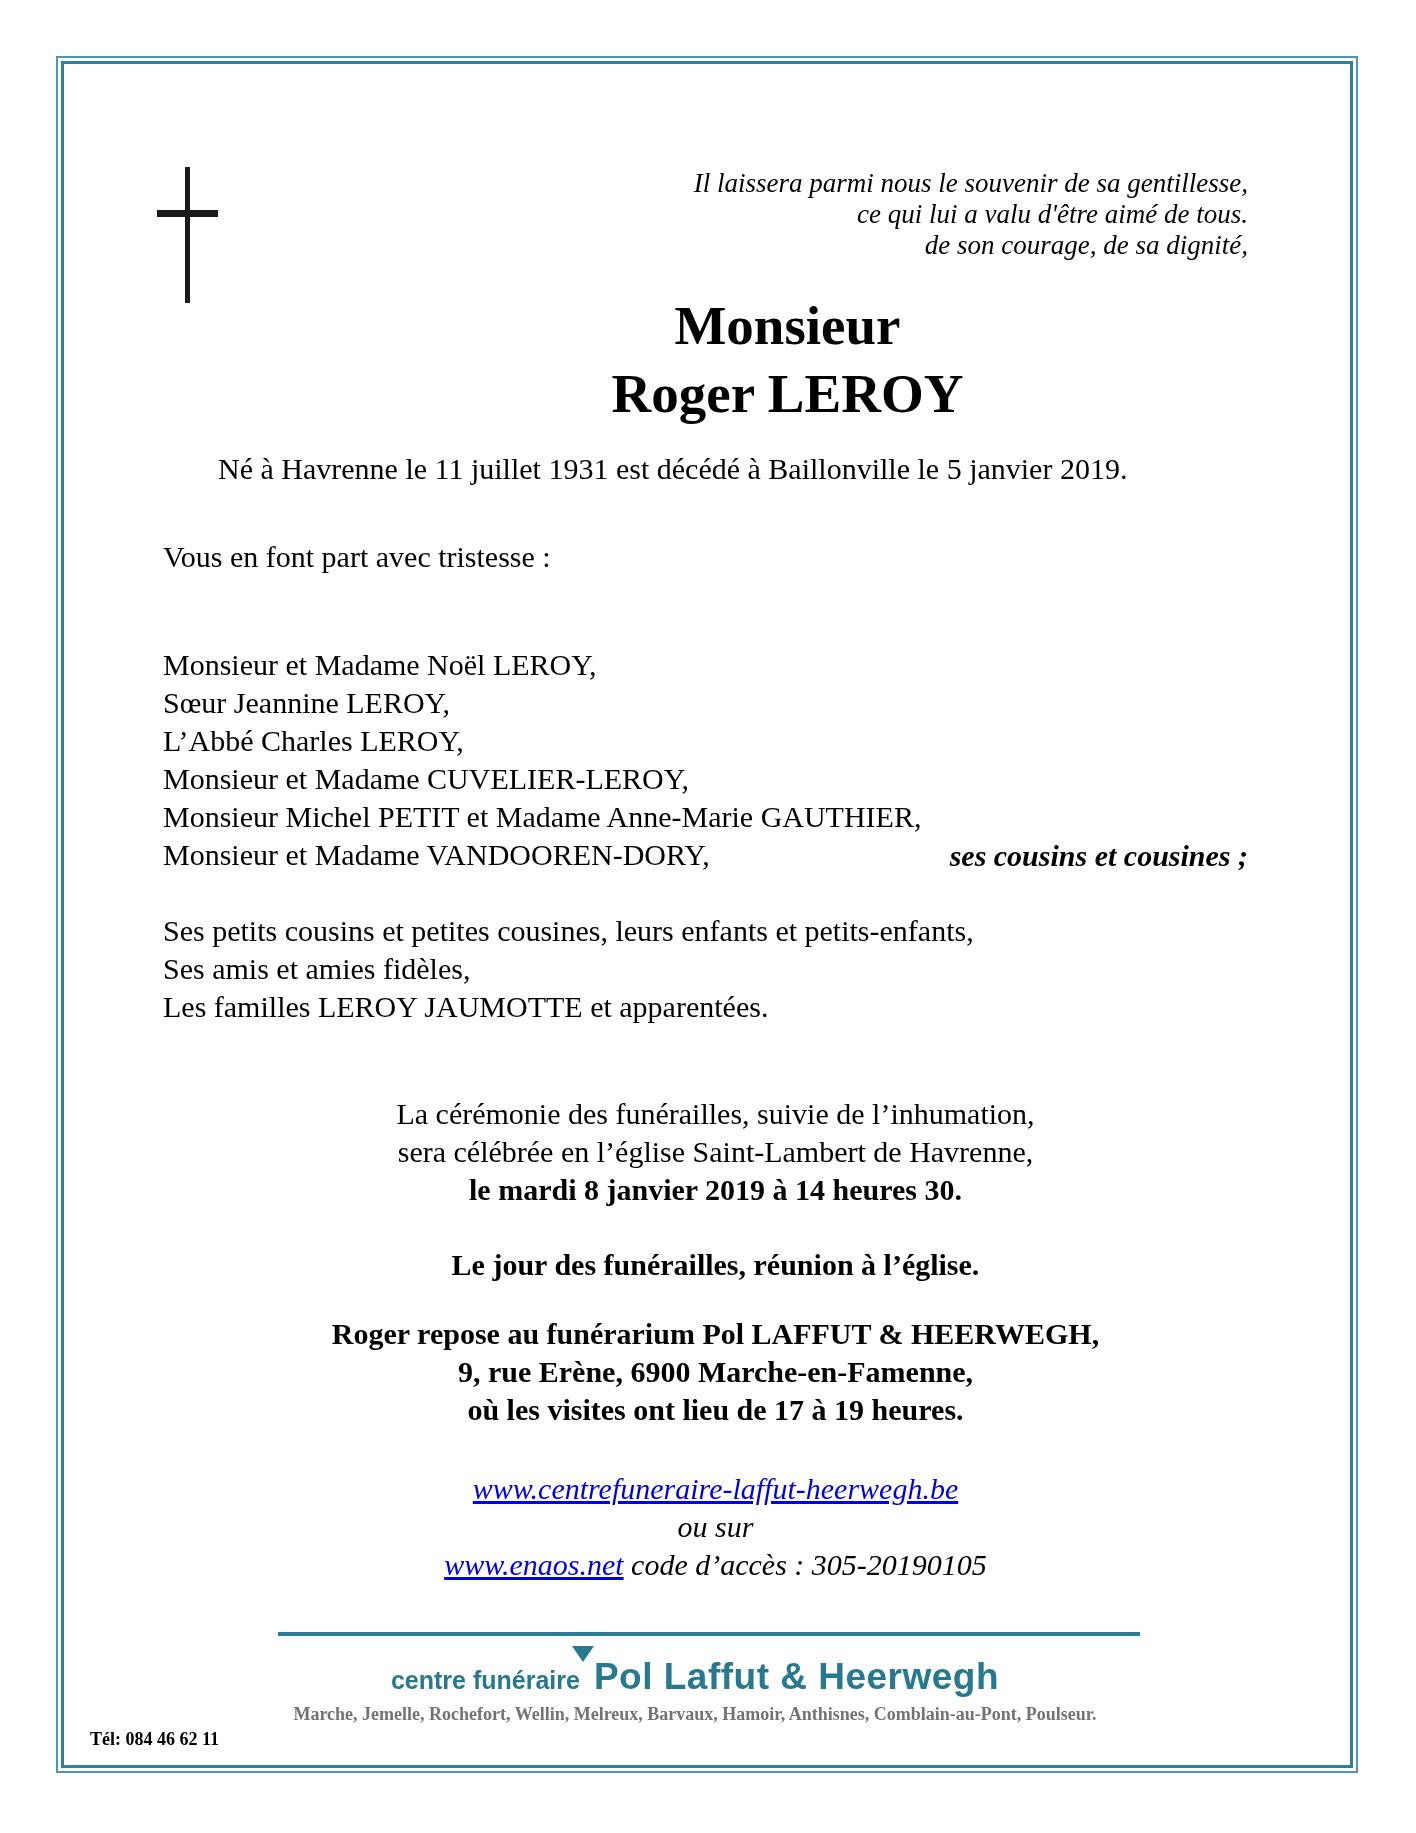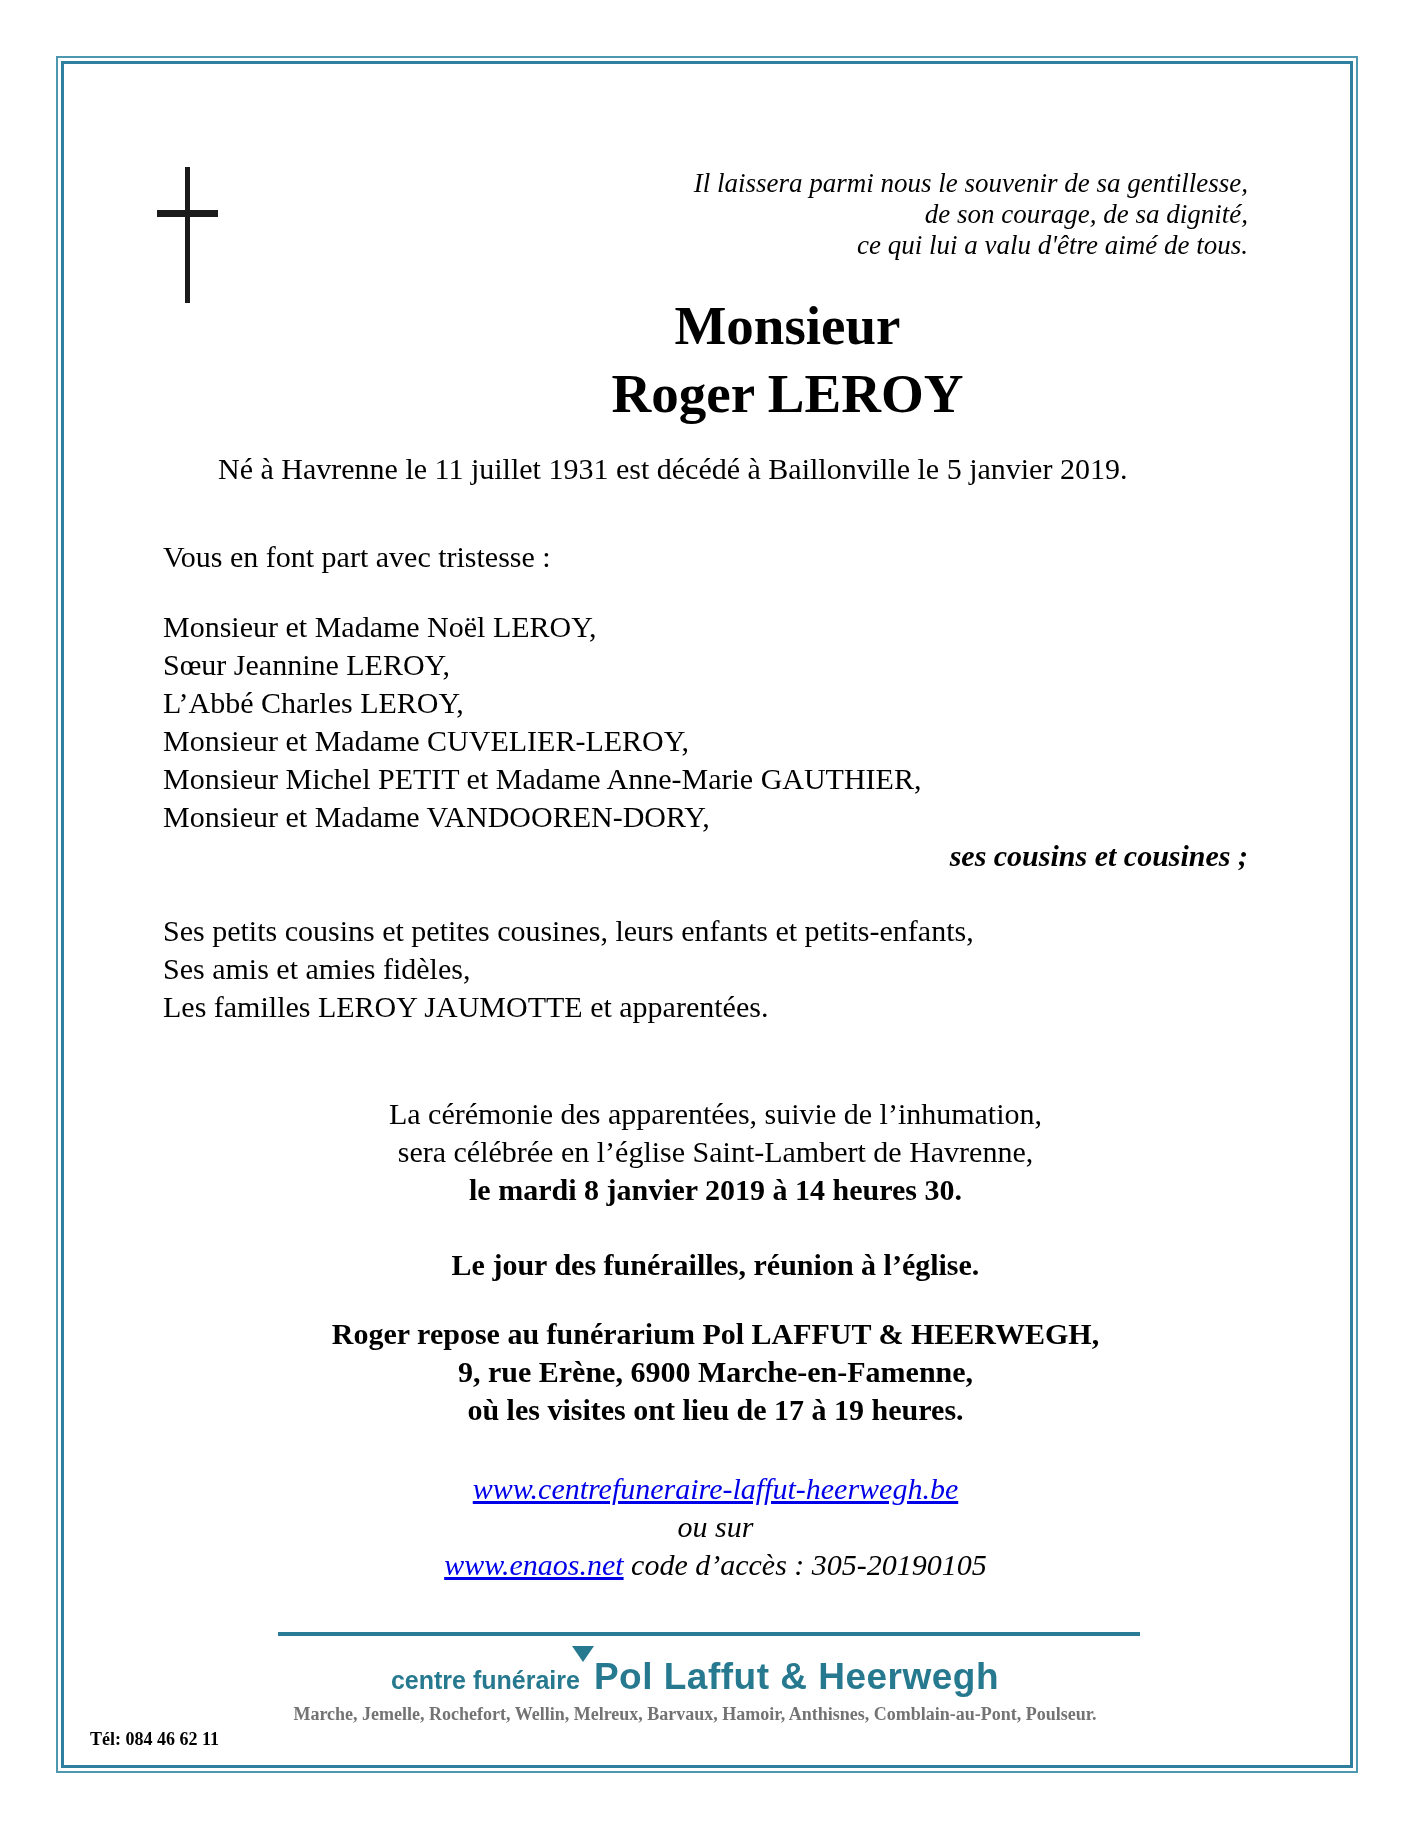--- a/index.html
+++ b/index.html
@@ -46,21 +46,21 @@
     top: 292px; left: 235px; width: 1105px;
     text-align: center;
     font-weight: bold;
     font-size: 55px;
     line-height: 68px;
     white-space: nowrap;
   }
   .body-text { font-size: 30px; line-height: 38px; }
   .birth-line { top: 450px; left: 163px; width: 1105px; text-indent: 55px; }
   .announce-line { top: 538px; left: 163px; }
-  .family-list { top: 608px; left: 163px; }
+  .family-list { top: 646px; left: 163px; }
   .relation-line {
     top: 837px; right: 168px;
     font-weight: bold; font-style: italic;
     text-align: right;
   }
   .others-list { top: 912px; left: 163px; }
   .centered { left: 163px; width: 1085px; padding-left: 10px; text-align: center; }
   .ceremony-block { top: 1095px; }
   .bold { font-weight: bold; }
   .meeting-line { top: 1246px; font-weight: bold; }
@@ -105,22 +105,22 @@
   <div class="frame-inner"></div>
 </div>
 
 <div class="cross">
   <div class="v"></div>
   <div class="h"></div>
 </div>
 
 <div class="abs epigraph">
   <div>Il laissera parmi nous le souvenir de sa gentillesse,</div>
+  <div>ce qui lui a valu d'être aimé de tous.</div>
   <div>de son courage, de sa dignité,</div>
-  <div>ce qui lui a valu d'être aimé de tous.</div>
 </div>
 
 <div class="abs title-block">
   <div>Monsieur</div>
   <div>Roger LEROY</div>
 </div>
 
 <div class="abs body-text birth-line">Né à Havrenne le 11 juillet 1931 est décédé à Baillonville le 5 janvier 2019.</div>
 
 <div class="abs body-text announce-line">Vous en font part avec tristesse :</div>
@@ -136,21 +136,21 @@
 
 <div class="abs body-text relation-line">ses cousins et cousines ;</div>
 
 <div class="abs body-text others-list">
   <div>Ses petits cousins et petites cousines, leurs enfants et petits-enfants,</div>
   <div>Ses amis et amies fidèles,</div>
   <div>Les familles LEROY JAUMOTTE et apparentées.</div>
 </div>
 
 <div class="abs body-text centered ceremony-block">
-  <div>La cérémonie des apparentées, suivie de l’inhumation,</div>
+  <div>La cérémonie des funérailles, suivie de l’inhumation,</div>
   <div>sera célébrée en l’église Saint-Lambert de Havrenne,</div>
   <div class="bold">le mardi 8 janvier 2019 à 14 heures 30.</div>
 </div>
 
 <div class="abs body-text centered meeting-line">Le jour des funérailles, réunion à l’église.</div>
 
 <div class="abs body-text centered funerarium-block">
   <div>Roger repose au funérarium Pol LAFFUT &amp; HEERWEGH,</div>
   <div>9, rue Erène, 6900 Marche-en-Famenne,</div>
   <div>où les visites ont lieu de 17 à 19 heures.</div>

